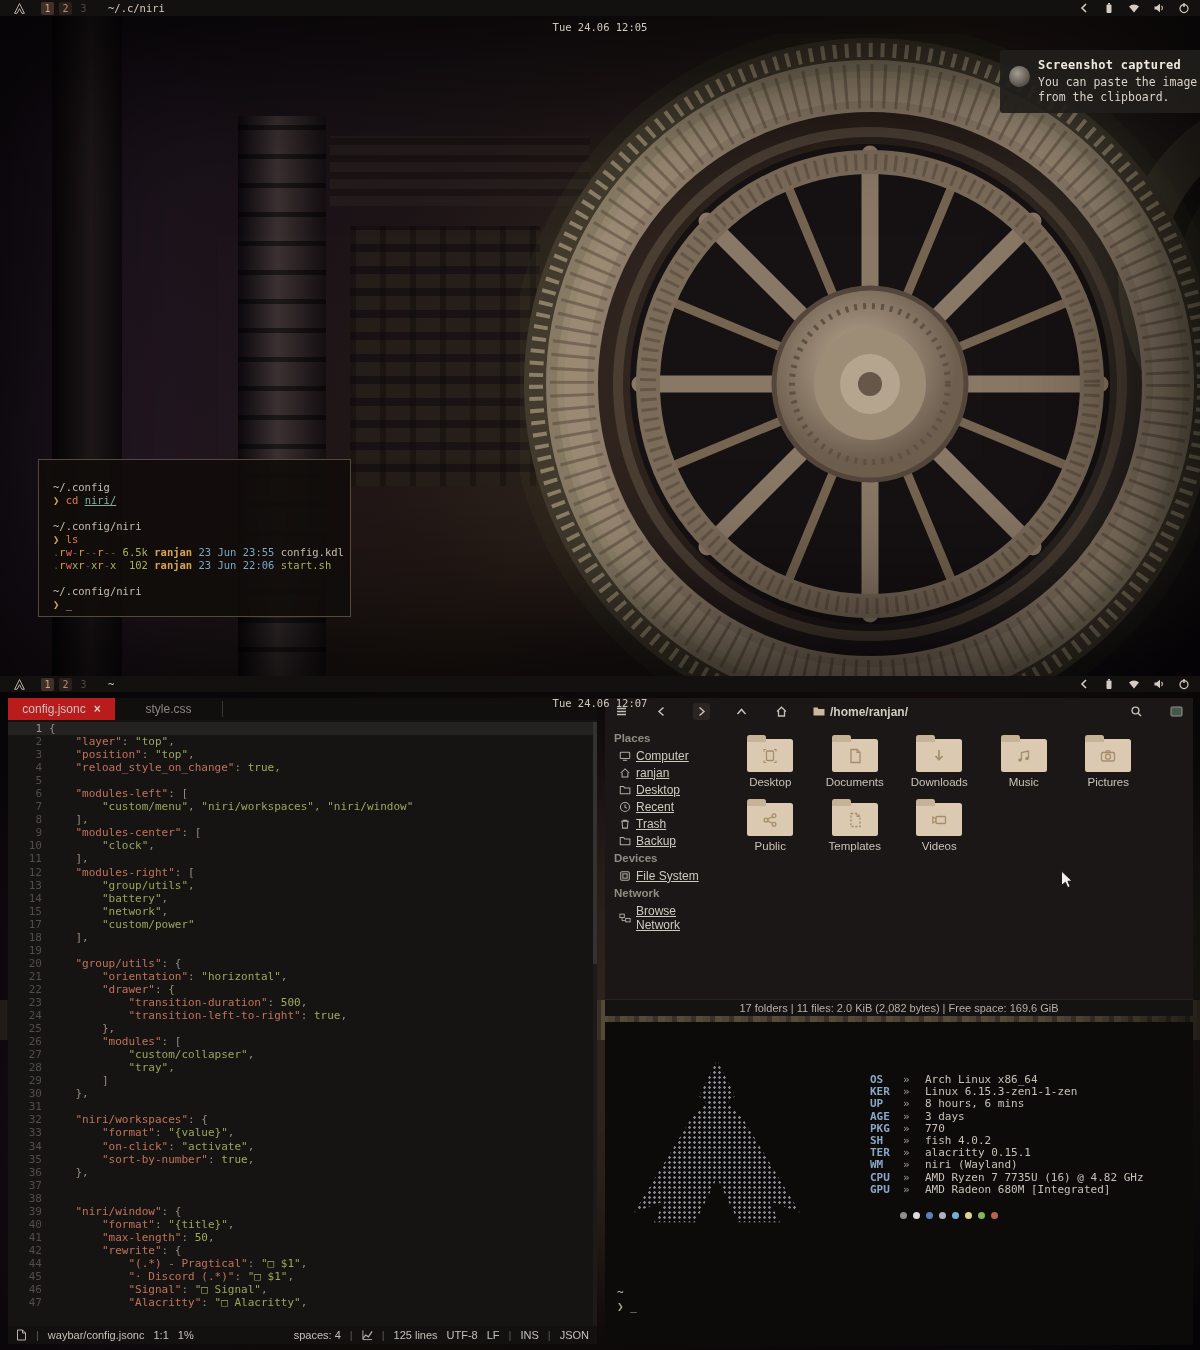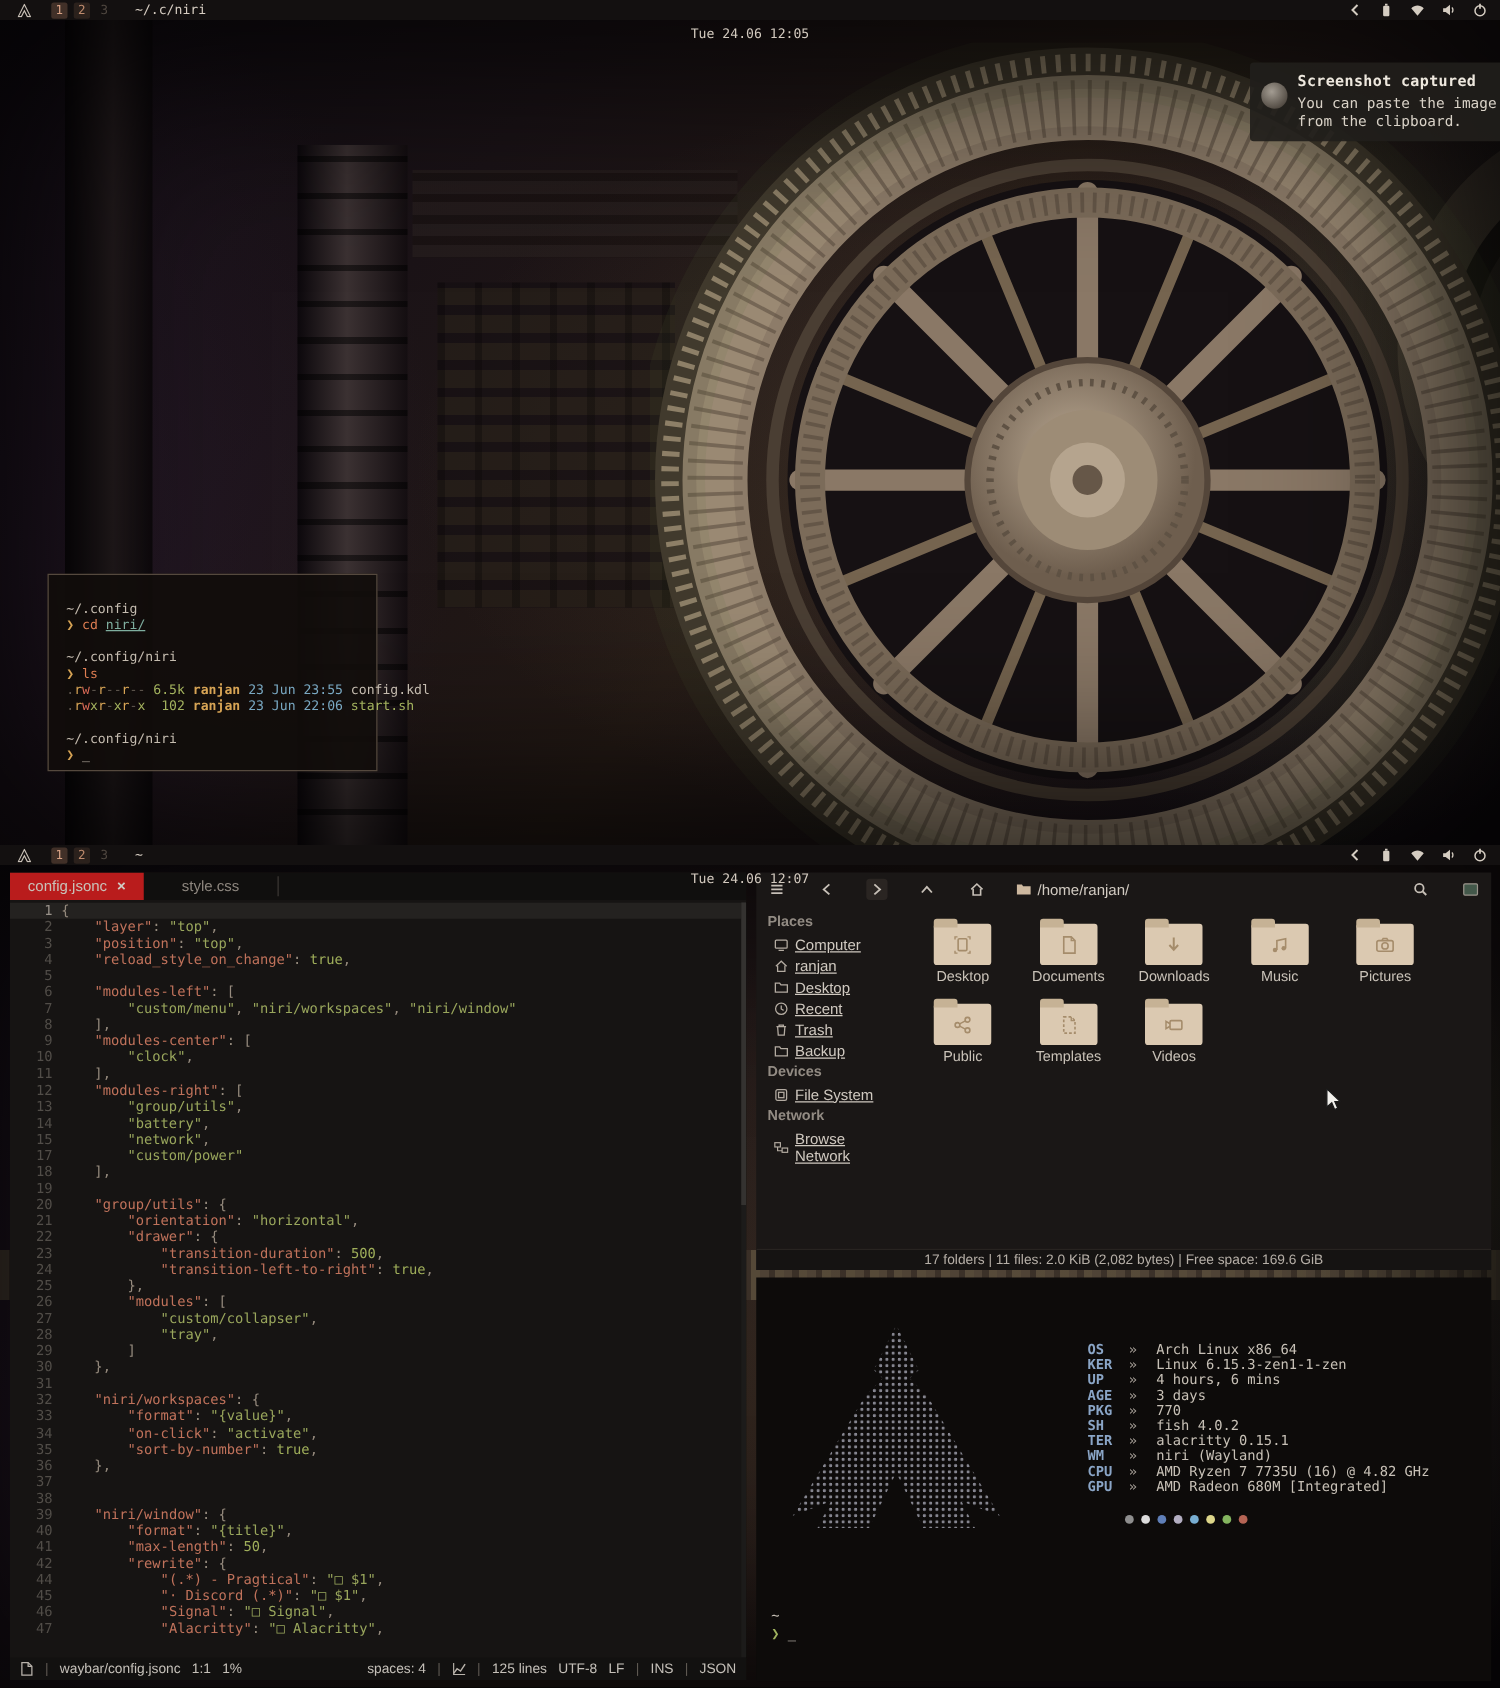--- a/index.html
+++ b/index.html
@@ -56,21 +56,21 @@
   
   .notif{position:absolute;left:1000px;top:50px;width:178px;background:rgba(33,30,27,.92);
       border-radius:3px;padding:8px 10px 9px 38px;z-index:40;
       font-family:"DejaVu Sans Mono",monospace;color:#d9d2c7;}
   .notif .thumb{position:absolute;left:9px;top:16px;width:21px;height:21px;border-radius:50%;
       background:radial-gradient(circle at 40% 35%,#a39c92,#575048 70%,#332e29);}
   .notif .ntitle{font-weight:bold;font-size:12px;color:#eee8de;letter-spacing:.3px;}
   .notif .nbody{font-size:11.5px;line-height:14.5px;margin-top:3px;}
 
   
-  .termov{position:absolute;left:38px;top:459px;width:264px;height:158px;box-sizing:border-box;
+  .termov{position:absolute;left:38px;top:459px;width:313px;height:158px;box-sizing:border-box;
       background:rgba(17,13,11,.93);border:1px solid #55493e;z-index:20;
       font-family:"DejaVu Sans Mono",monospace;font-size:10.5px;line-height:13px;
       padding:21px 14px 6px;color:#c5bcb0;}
   .tline{min-height:13px;white-space:pre;}
   .tline span{white-space:pre;}
   .wht{color:#c5bcb0;} .yel{color:#d7a455;} .org{color:#df7e52;}
   .cynu{color:#7fae9f;text-decoration:underline;}
   .grn{color:#a3b25e;} .blu{color:#79a8c2;} .red{color:#d96a56;}
   .dim{color:#5f584f;} .yelb{color:#d7a455;font-weight:bold;}
 
@@ -97,21 +97,21 @@
   .estatus{position:absolute;left:0;right:0;bottom:0;height:18px;background:#121110;
       display:flex;align-items:center;font-size:11px;color:#c5c0b9;padding:0 8px;gap:9px;}
   .estatus .sep{color:#5e5952;}
   .estatus .sicn{width:11px;height:12px;color:#b9b3ab;}
   .estatus .sicn svg{width:11px;height:12px;display:block;}
   .estatus .right{margin-left:auto;display:flex;gap:9px;align-items:center;justify-content:flex-end;}
 
   
   .fm{position:absolute;left:605px;top:698px;width:588px;height:318px;background:#1a1716;
       z-index:10;overflow:hidden;}
-  .fmtool{height:27px;display:flex;align-items:center;gap:23px;padding:0 8px;color:#c6bfb6;}
+  .fmtool{height:27px;display:flex;align-items:center;gap:23px;padding:0 8px;color:#c6bfb6;font-weight:bold;}
   .tbtn{width:17px;height:17px;display:flex;align-items:center;justify-content:center;border-radius:3px;}
   .tbtn svg{width:13px;height:13px;display:block;}
   .tbtn.hl{background:#2a2522;}
   .pathbar{display:flex;align-items:center;gap:5px;font-size:12px;color:#d2cbc2;flex:1;}
   .pathbar .picn{width:12px;height:11px;}
   .pathbar .picn svg{width:12px;height:11px;display:block;}
   .fmbody{position:absolute;top:27px;bottom:16px;left:0;right:0;display:flex;}
   .fmside{width:113px;flex:none;padding-top:4px;font-size:12px;color:#d0c9c0;overflow:hidden;}
   .shead{font-weight:bold;color:#928b83;font-size:11.5px;padding:3px 0 3px 9px;}
   .srow{display:flex;align-items:center;gap:5px;padding:1.5px 0 1.5px 14px;text-decoration:underline;}
@@ -796,21 +796,21 @@
         <span class="fv">Arch Linux x86_64</span>
       </div>
       <div class="frow">
         <span class="fk">KER</span>
         <span class="fs">»</span>
         <span class="fv">Linux 6.15.3-zen1-1-zen</span>
       </div>
       <div class="frow">
         <span class="fk">UP</span>
         <span class="fs">»</span>
-        <span class="fv">4 hours, 6 mins</span>
+        <span class="fv">8 hours, 6 mins</span>
       </div>
       <div class="frow">
         <span class="fk">AGE</span>
         <span class="fs">»</span>
         <span class="fv">3 days</span>
       </div>
       <div class="frow">
         <span class="fk">PKG</span>
         <span class="fs">»</span>
         <span class="fv">770</span>

